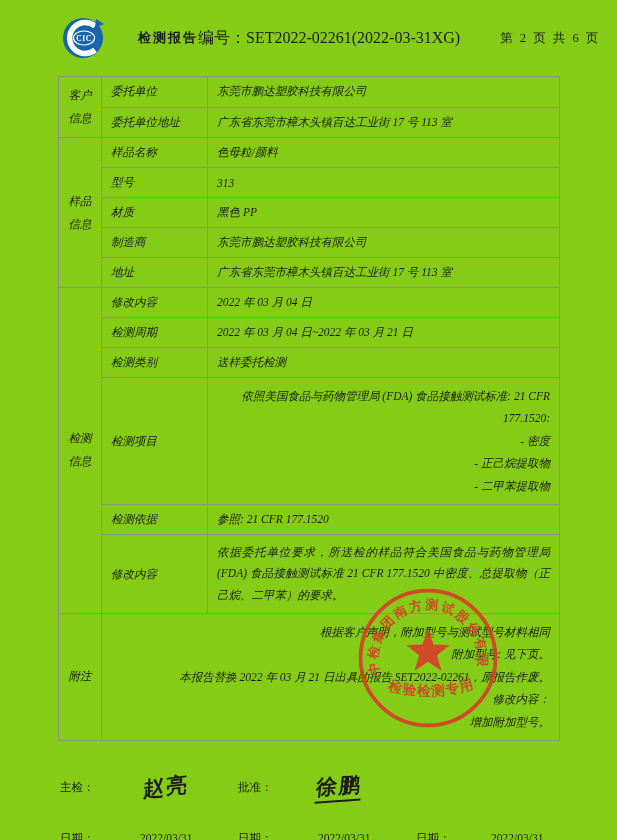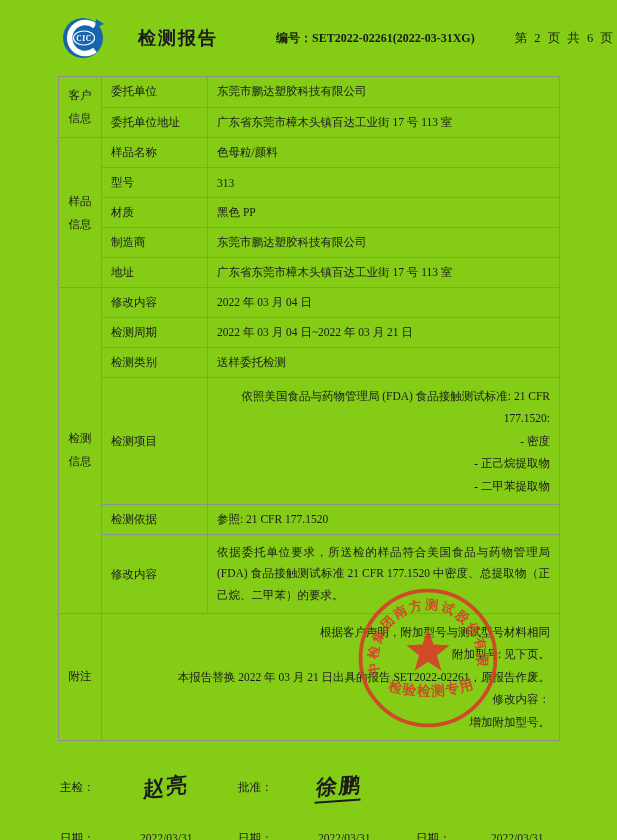--- a/index.html
+++ b/index.html
@@ -13,45 +13,46 @@
     color:#1a1a1a;
   }
   
   .header {
     display:flex; align-items:center;
     padding:14px 0 0 60px;
     height:62px;
   }
   .logo-wrap { width:50px; height:46px; flex:0 0 auto; }
   .h-title {
-    font-size:18px; font-weight:bold;
+    font-size:13px; font-weight:bold;
     margin-left:28px; letter-spacing:2px;
     white-space:nowrap;
   }
   .h-no {
-    font-size:12px; font-weight:bold;
-    margin-left:58px; white-space:nowrap;
+    font-size:16px; font-weight:normal;
+    white-space:nowrap;
   }
   .h-page {
     font-size:12.5px; font-weight:normal;
     margin-left:40px; letter-spacing:2px;
     white-space:nowrap;
   }
   
   table.report {
     margin:14px 0 0 58px;
     width:502px;
     border-collapse:collapse;
     table-layout:fixed;
     font-size:11.5px;
   }
   table.report td {
     border:1px solid #8f8f8f;
     padding:7px 9px;
     vertical-align:middle;
+    font-style:italic;
   }
   td.sec {
     text-align:center;
     white-space:pre-line;
     line-height:2.0;
     width:43px;
     padding:4px 2px;
   }
   td.k { width:106px; }
   td.v { }

